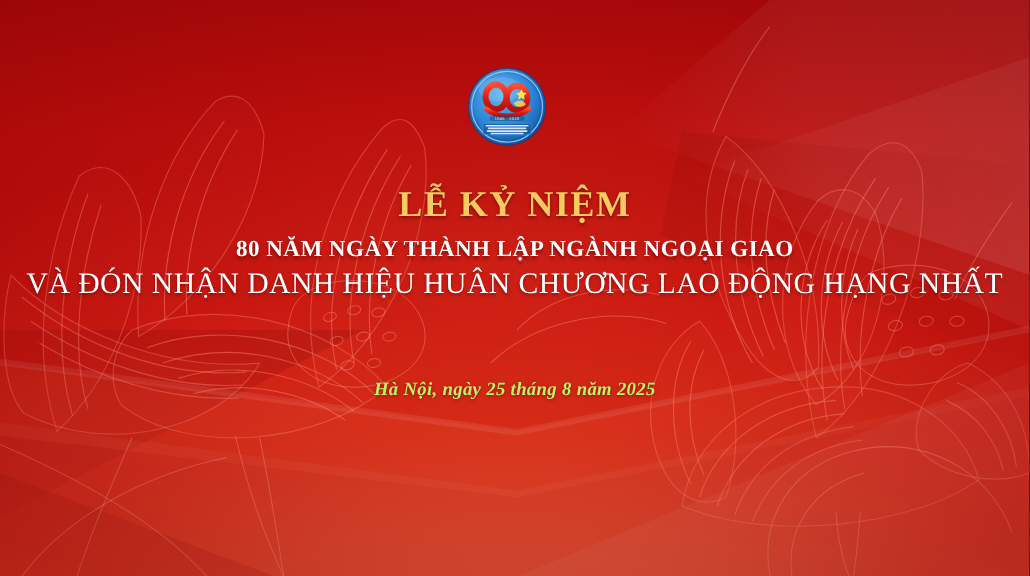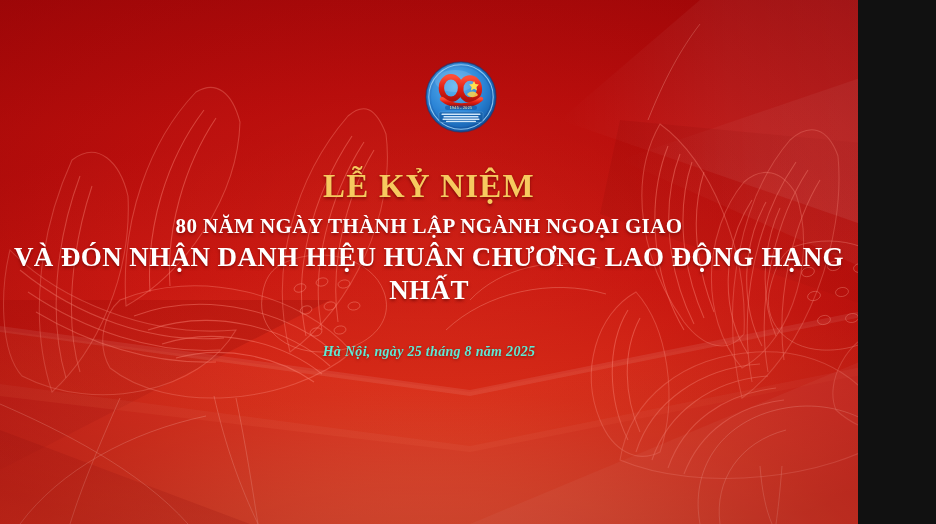--- a/index.html
+++ b/index.html
@@ -1,17 +1,17 @@
 <!DOCTYPE html>
 <html><head>
 <meta charset="utf-8">
 <style>
   html,body{margin:0;padding:0;background:#111;}
   .stage{
-    position:relative;width:858px;height:524px;overflow:hidden;
+    position:relative;width:936px;height:524px;overflow:hidden;
     font-family:"Liberation Serif", serif;
     background:#c9130f;
   }
 
   
   .bg-base{
     position:absolute;inset:0;
     background:
       radial-gradient(120% 90% at 50% 115%, #e8603d 0%, #e04a2c 22%, #d32a17 45%, #c4140f 72%, #b30c0c 100%);
   }
@@ -53,27 +53,27 @@
     text-shadow:0 2px 3px rgba(90,0,0,.55), 0 0 1px rgba(120,20,0,.6);
   }
   .t-sub1{
     color:#ffffff;
     font-size:21px;font-weight:700;letter-spacing:.4px;line-height:1.22;
     margin-top:9px;
     text-shadow:0 2px 3px rgba(90,0,0,.55);
   }
   .t-sub2{
     color:#ffffff;
-    font-size:27px;font-weight:700;letter-spacing:.4px;line-height:1.22;
+    font-size:27px;font-weight:400;letter-spacing:.4px;line-height:1.22;
     margin-top:1px;
     text-shadow:0 2px 3px rgba(90,0,0,.55);
   }
   .t-date{
     position:absolute;left:0;right:0;top:344px;text-align:center;
-    color:#5eead4;font-style:italic;font-size:14px;font-weight:600;
+    color:#bef264;font-style:italic;font-size:17px;font-weight:600;
     letter-spacing:.3px;
     text-shadow:0 1px 3px rgba(90,0,0,.55);
     user-select:none;
   }
 </style>
 </head>
 <body>
 
 <div class="stage">
 

